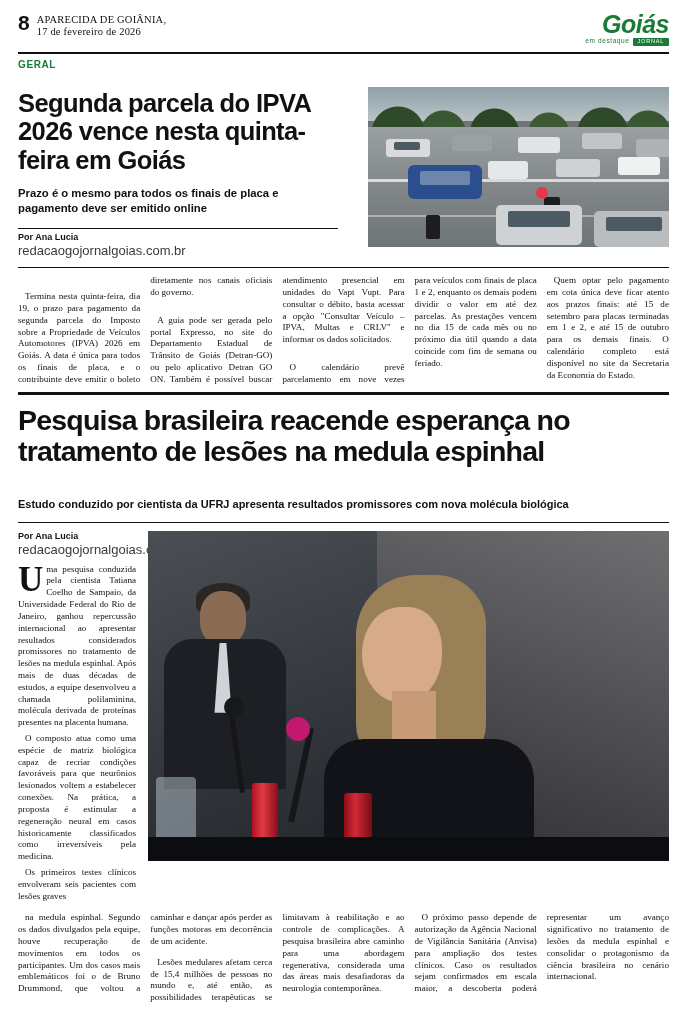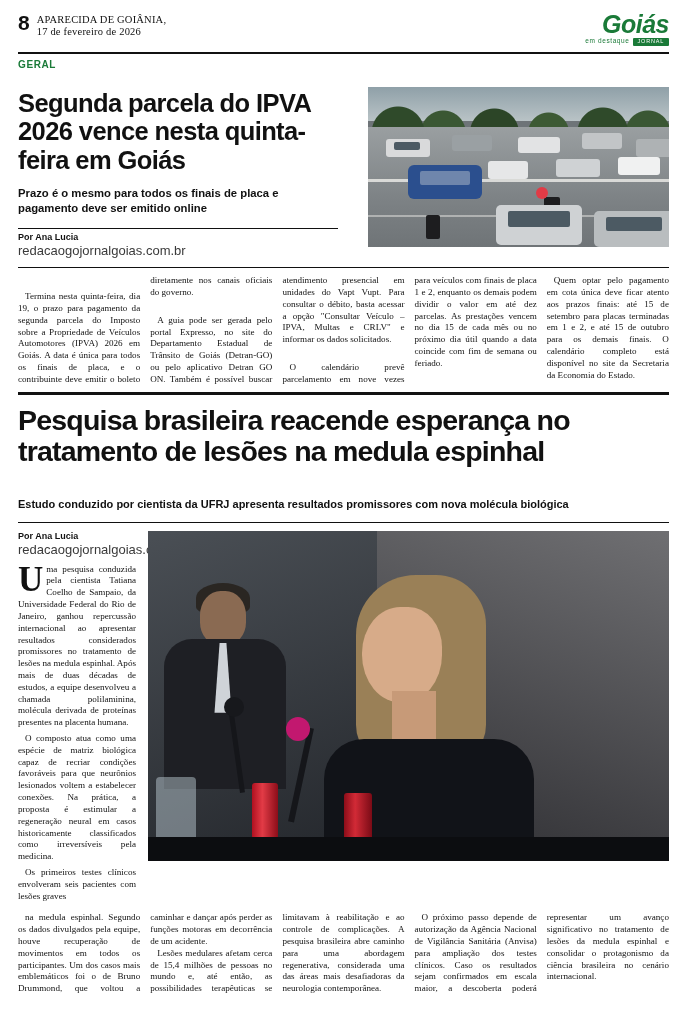--- a/index.html
+++ b/index.html
@@ -257,21 +257,21 @@
   
   .cols2 {
     column-count: 5;
     column-gap: 10px;
     font-size: 9.1px;
     line-height: 1.30;
     text-align: justify;
     hyphens: auto;
     margin-top: 6px;
   }
-  .cols2 p { margin: 0 0 0 0; text-indent: 7px; }
+  .cols2 p { margin: 0 0 9px 0; text-indent: 7px; }
 </style>
 </head>
 <body>
 
 <div class="page">
 
   <div class="masthead">
     <div class="folio">8</div>
     <div class="mast-loc">
       <div class="city">APARECIDA DE GOIÂNIA,</div>

